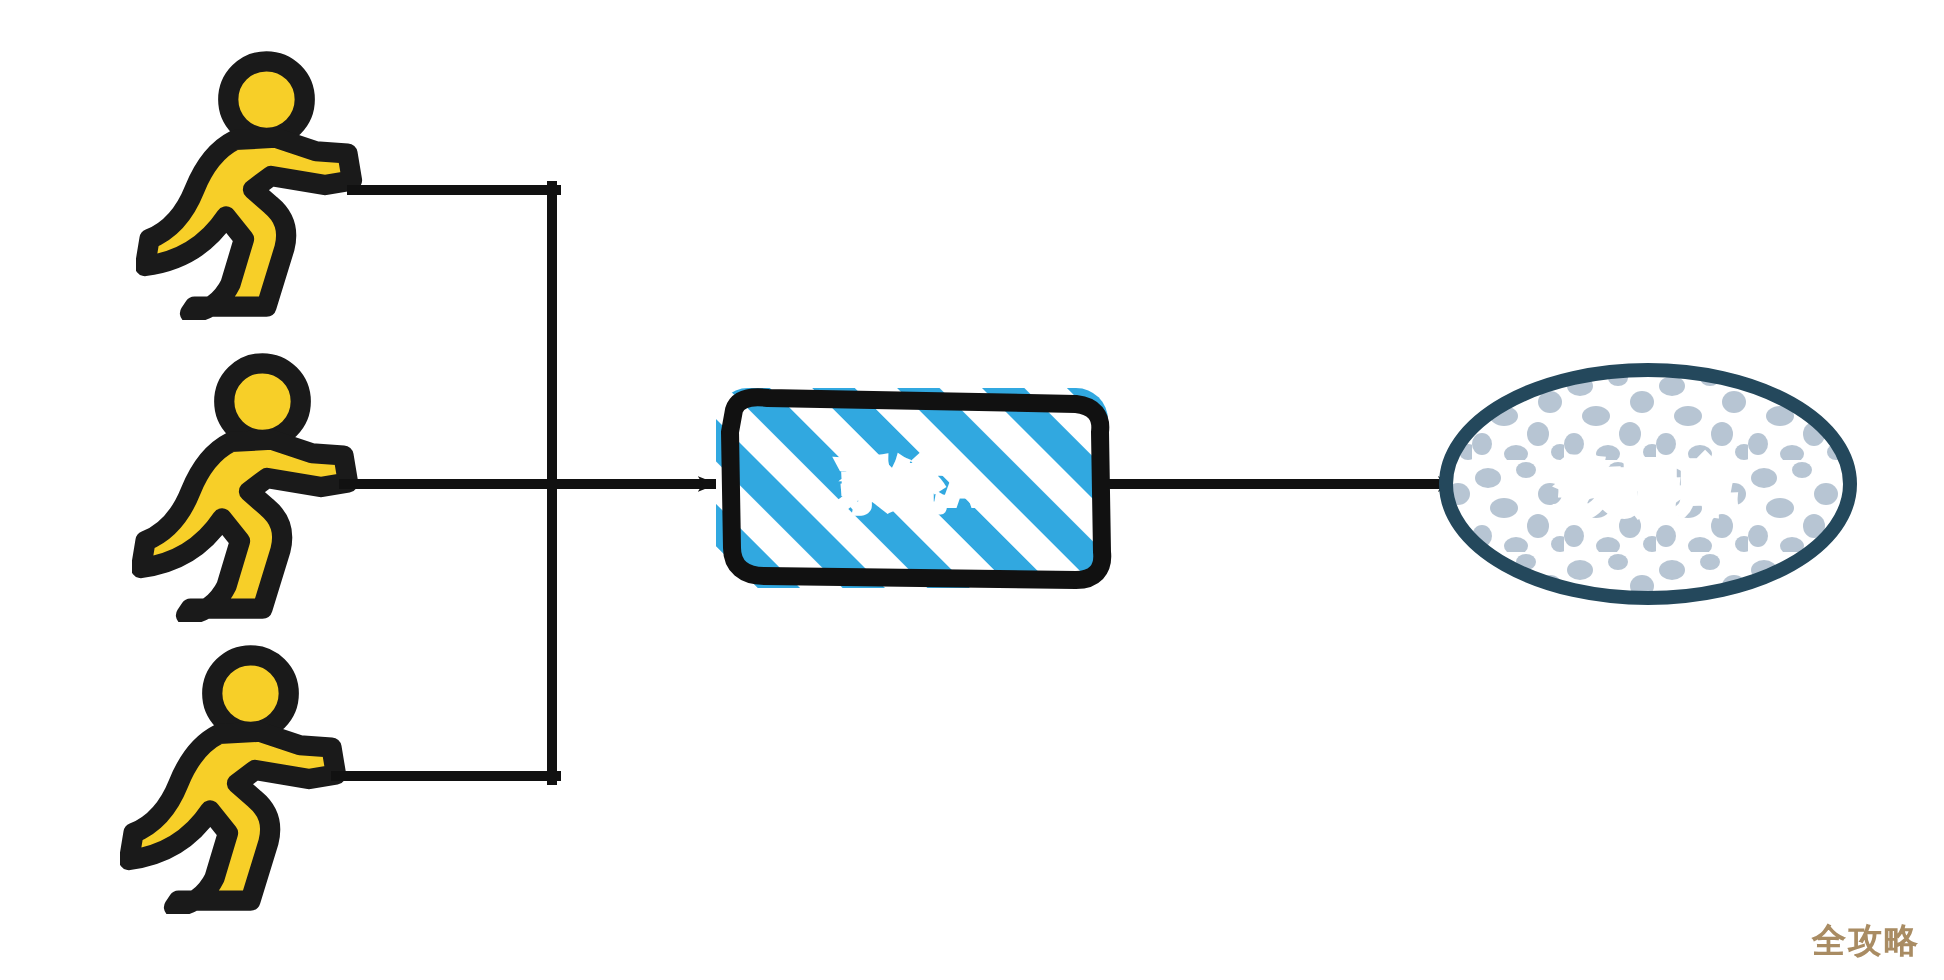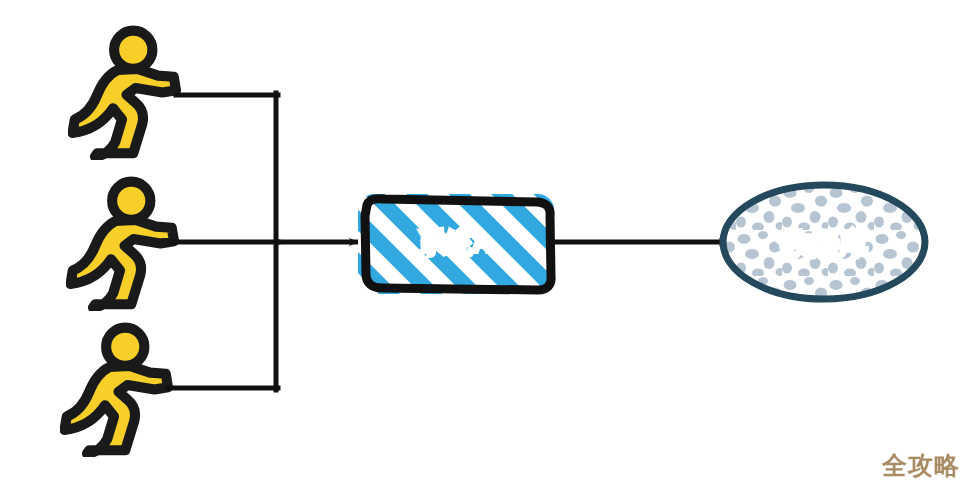--- a/index.html
+++ b/index.html
@@ -45,21 +45,21 @@
     font-size: 19px;
     fill: #111111;
     stroke: #ffffff;
     stroke-width: 3px;
     font-weight: normal;
   }
   .watermark-text {
     position: absolute;
     right: 12px;
     bottom: 8px;
-    font-size: 25px;
+    font-size: 17px;
     font-weight: bold;
     letter-spacing: 1px;
     color: #a98c63;
     font-family: "Liberation Sans", "DejaVu Sans", sans-serif;
     user-select: none;
   }
 </style>
 </head>
 <body>
 

